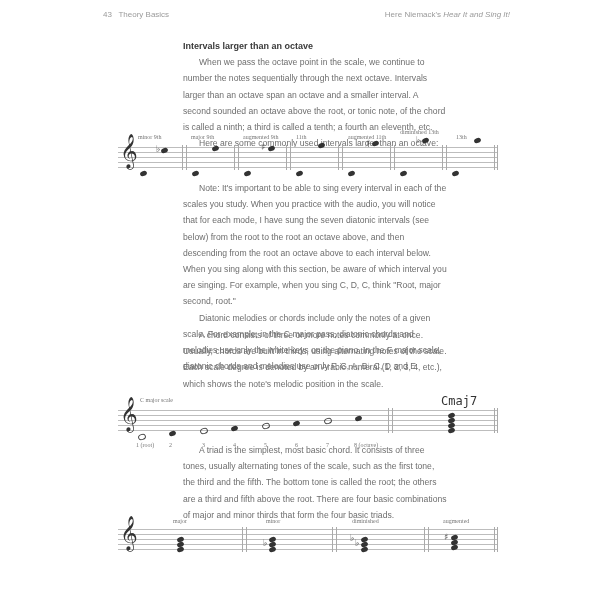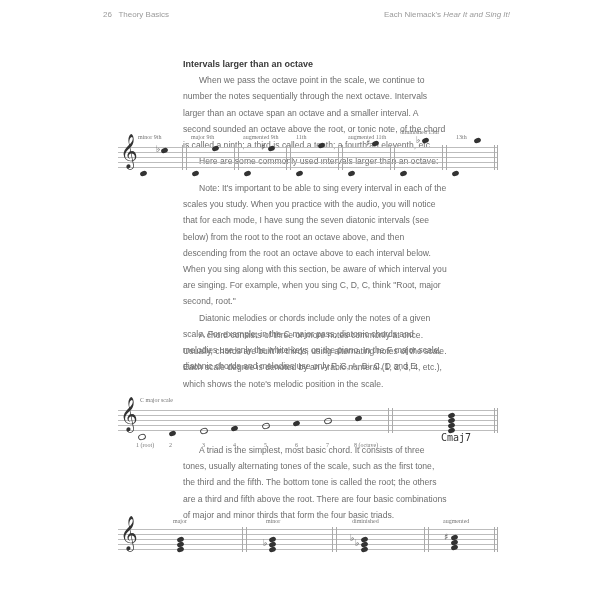--- a/index.html
+++ b/index.html
@@ -17,35 +17,35 @@
   .staff { position:absolute; left:118px; width:380px; height:26px; }
   .staff .line { position:absolute; left:0; right:0; height:1px; background:#bdbdbd; }
   .staff .bar { position:absolute; top:0; width:3px; height:25px; border-left:1px solid #aaa; border-right:1px solid #aaa; }
   .staff .endbar { position:absolute; top:0; right:0; width:2px; height:25px; border-left:1px solid #aaa; border-right:1px solid #aaa; }
   .clef { position:absolute; left:2px; top:-9px; font-size:30px; color:#333; line-height:1; font-family:"DejaVu Serif", serif; }
   .note { position:absolute; width:7px; height:5px; background:#333; border-radius:50%; transform:rotate(-20deg); }
   .note.open { background:transparent; border:1.5px solid #444; width:6px; height:4px; }
   .acc { position:absolute; font-size:9px; color:#444; font-family:"DejaVu Serif", serif; }
   .lbl { position:absolute; font-size:6px; color:#777; font-family:"Liberation Serif", serif; white-space:nowrap; }
   .deg { position:absolute; font-size:6px; color:#777; font-family:"Liberation Serif", serif; white-space:nowrap; }
-  .chordname { position:absolute; font-size:10px; color:#333; font-family:"DejaVu Sans Mono", monospace;margin-top:38px; }
+  .chordname { position:absolute; font-size:12px; color:#333; font-family:"DejaVu Sans Mono", monospace; }
 </style>
 </head>
 <body>
 
 <div class="header left">
-  <span>26</span>&nbsp;&nbsp;
+  <span>43</span>&nbsp;&nbsp;
   <span>Theory Basics</span>
 </div>
 <div class="header right">
-  <span>Each Niemack's</span>
+  <span>Here Niemack's</span>
   <i>Hear It and Sing It!</i>
 </div>
 
-<div class="text" style="top:56px;">
+<div class="text" style="top:38px;">
   <p class="h-bold">Intervals larger than an octave</p>
   <p class="indent">When we pass the octave point in the scale, we continue to number the notes sequentially through the next octave. Intervals larger than an octave span an octave and a smaller interval. A second sounded an octave above the root, or tonic note, of the chord is called a ninth; a third is called a tenth; a fourth an eleventh, etc.</p>
   <p class="indent">Here are some commonly used intervals larger than an octave:</p>
 </div>
 
 <div class="staff" style="top:145px;">
   <div class="line" style="top:2px"></div>
     <div class="line" style="top:7px"></div>
     <div class="line" style="top:12px"></div>
     <div class="line" style="top:17px"></div>

